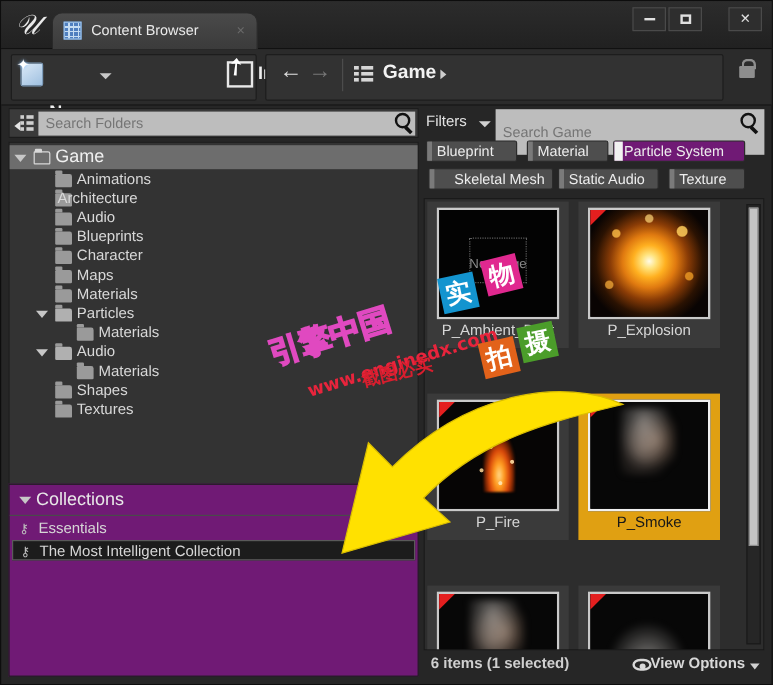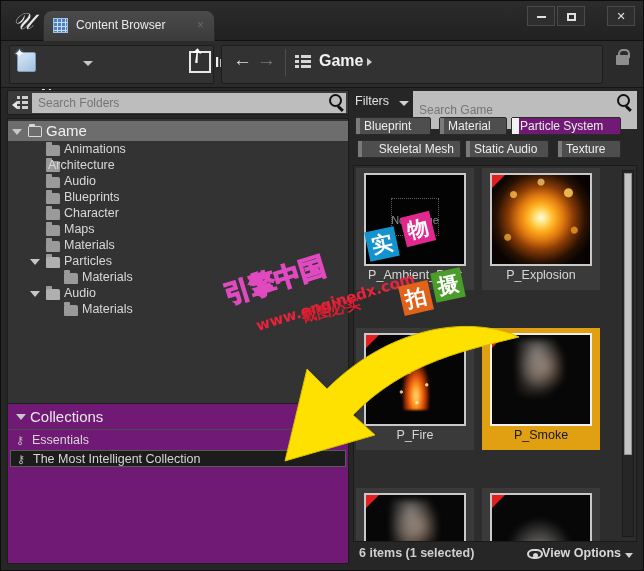--- a/index.html
+++ b/index.html
@@ -460,20 +460,28 @@
         </div>
         <div class="tree-row" style="position: absolute; left: 0px; right: 0px; top: 167px;">
           <div class="tw open" style="left: 22px; top: 5px;"></div>
           <div class="folder open-f" style="left: 38px; top: 3px;"></div>
           <div style="position: absolute; left: 56px; top: 0px;">Audio</div>
         </div>
         <div class="tree-row" style="position: absolute; left: 0px; right: 0px; top: 183px;">
           <div class="folder" style="left: 56px; top: 3px;"></div>
           <div style="position: absolute; left: 74px; top: 0px;">Materials</div>
         </div>
+        <div class="tree-row" style="position: absolute; left: 0px; right: 0px; top: 199px;">
+          <div class="folder" style="left: 38px; top: 3px;"></div>
+          <div style="position: absolute; left: 56px; top: 0px;">Shapes</div>
+        </div>
+        <div class="tree-row" style="position: absolute; left: 0px; right: 0px; top: 215px;">
+          <div class="folder" style="left: 38px; top: 3px;"></div>
+          <div style="position: absolute; left: 56px; top: 0px;">Textures</div>
+        </div>
       </div>
 
     <div class="collpanel">
       <div class="coll-head">
         <div class="tw open"></div>
         <div class="coll-title">Collections</div>
       </div>
       <div id="collections">
           <div class="coll-row" style="position: absolute; left: 2px; right: 2px; top: 28px;">
             <span class="coll-key">⚷</span>

